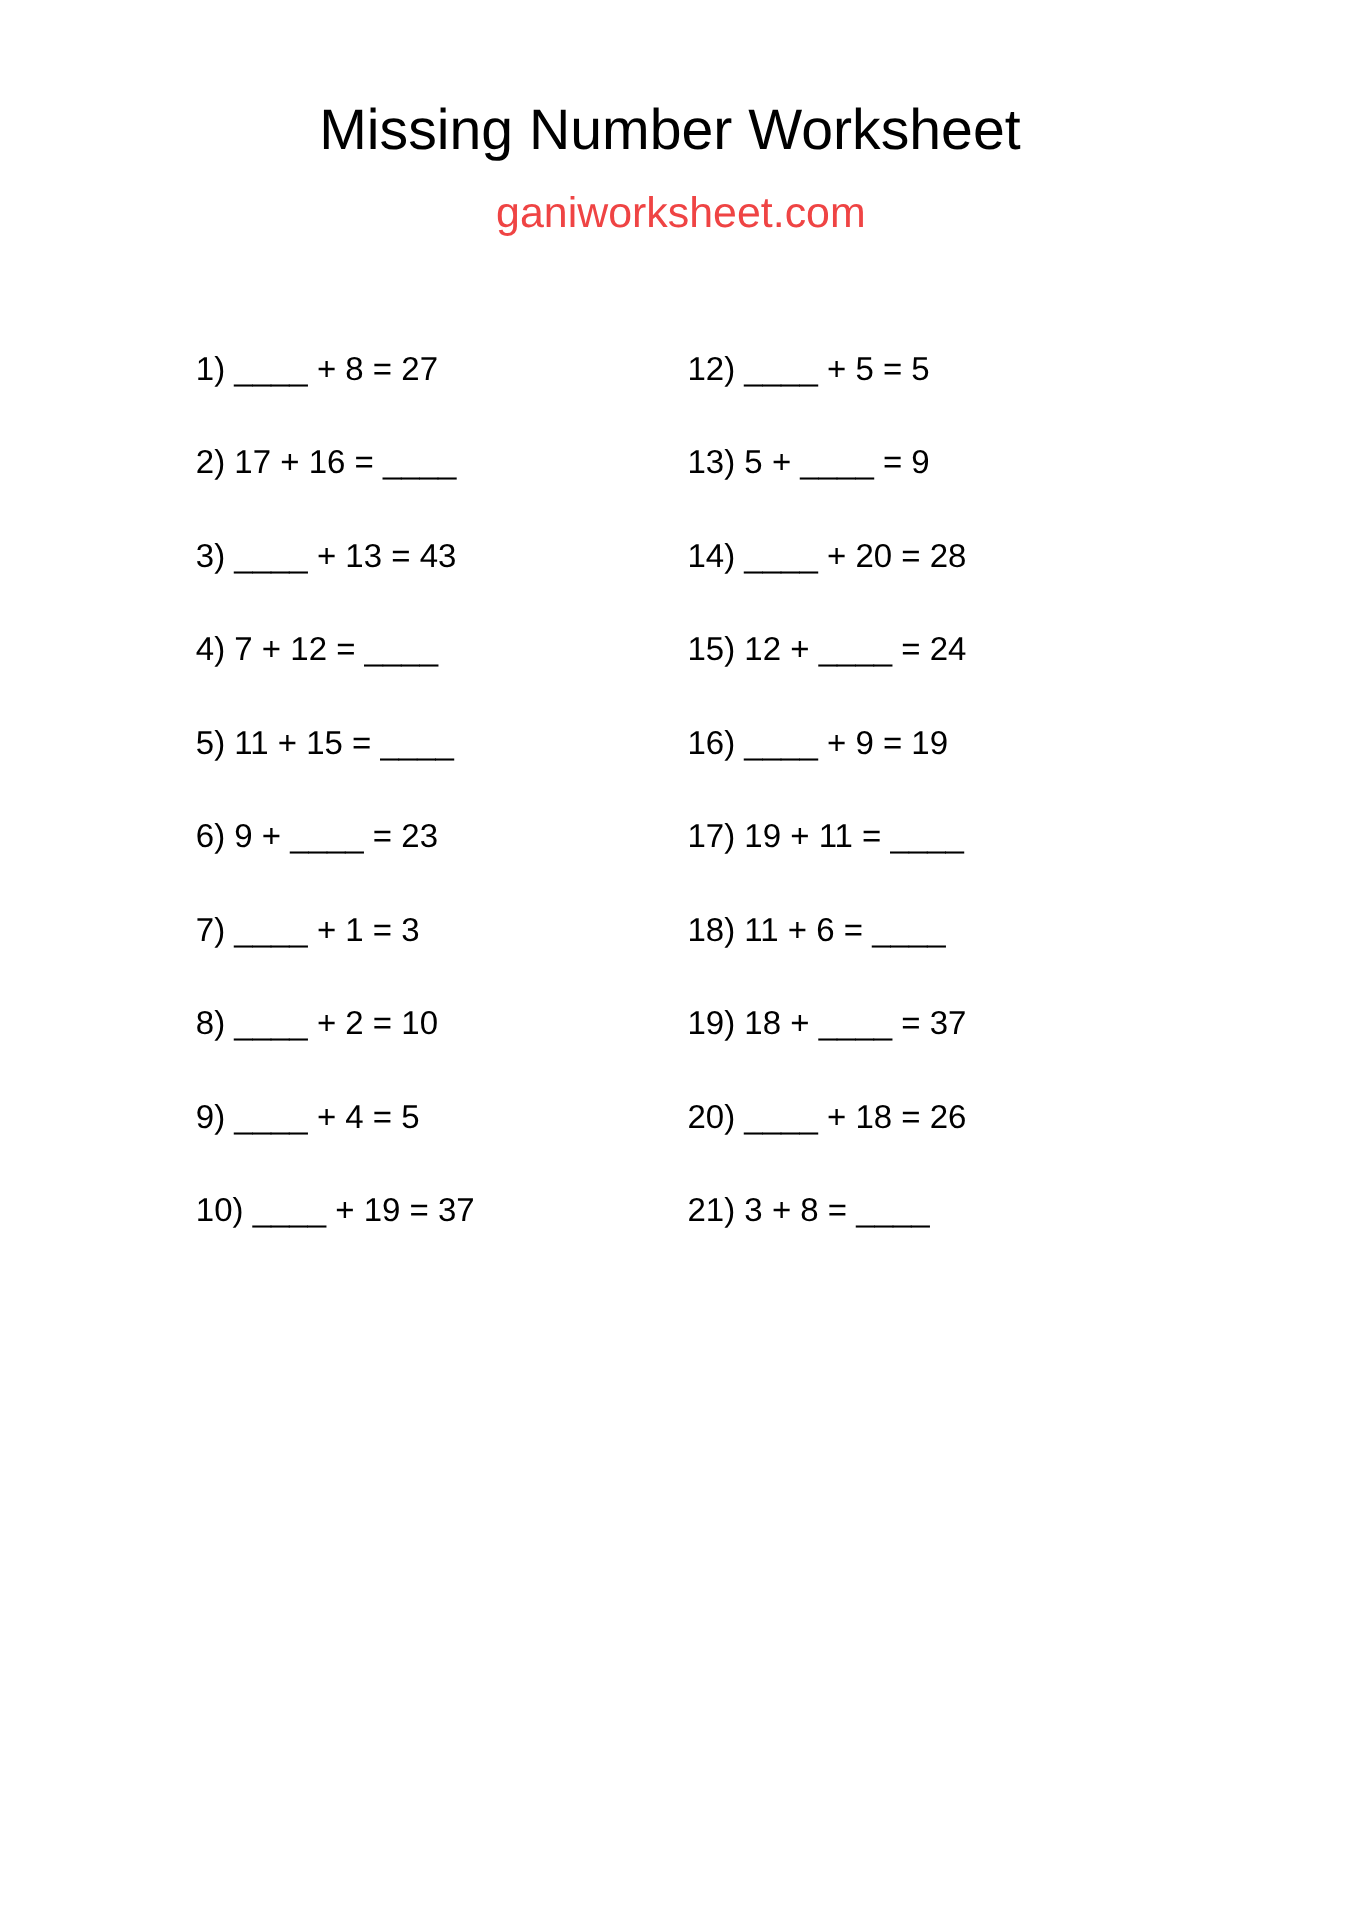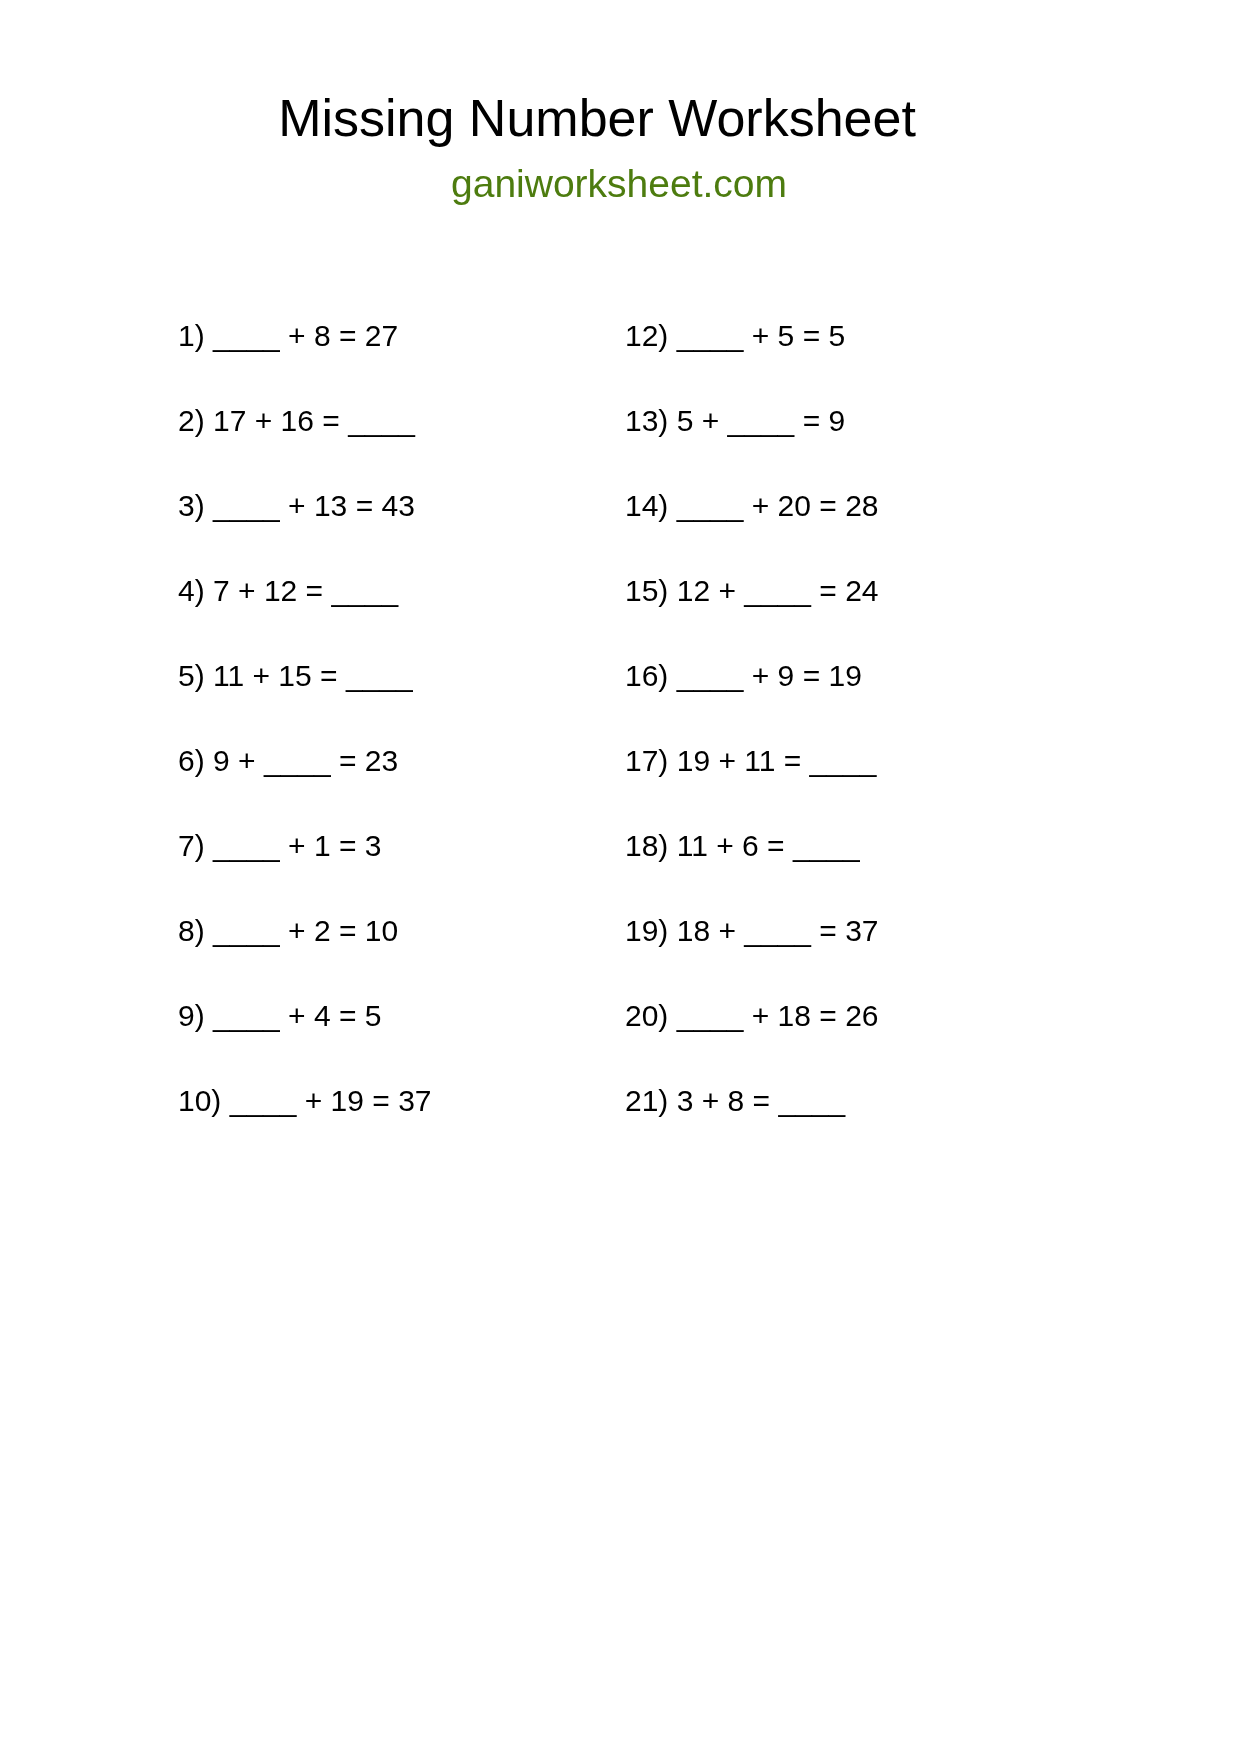--- a/index.html
+++ b/index.html
@@ -2,25 +2,25 @@
 <html><head>
 <meta charset="utf-8">
 <style>
   html, body { margin: 0; padding: 0; background: #ffffff; }
   body {
     width: 1240px; height: 1754px; position: relative; overflow: hidden;
     font-family: "Liberation Sans", sans-serif; color: #000;
   }
   .title {
     position: absolute; left: 0; top: 88px; width: 1194px;
-    text-align: center; font-size: 52px; line-height: 60px; letter-spacing: 0;
+    text-align: center; font-size: 52px; line-height: 60px; letter-spacing: 0; padding-left: 12px;
   }
   .subtitle {
-    position: absolute; left: 0; top: 162px; width: 1238px;
-    text-align: center; font-size: 39px; line-height: 44px; color: #4d7c0f;
+    position: absolute; left: 0; top: 172px; width: 1238px;
+    text-align: center; font-size: 39px; line-height: 44px; color: #ef4444;
   }
   .col { position: absolute; top: 311px; }
   .col.left { left: 178px; }
   .col.right { left: 625px; }
   .problem {
     height: 85px; font-size: 30px; line-height: 50px; white-space: pre;
   }
 </style>
 </head>
 <body>

